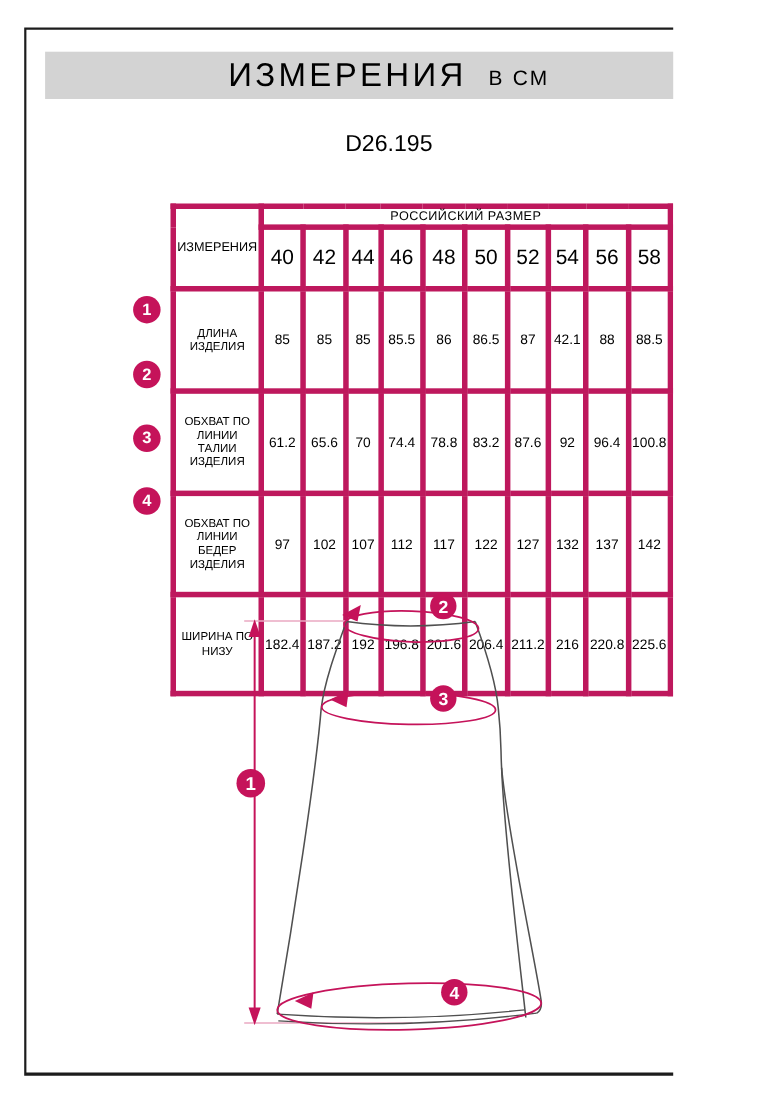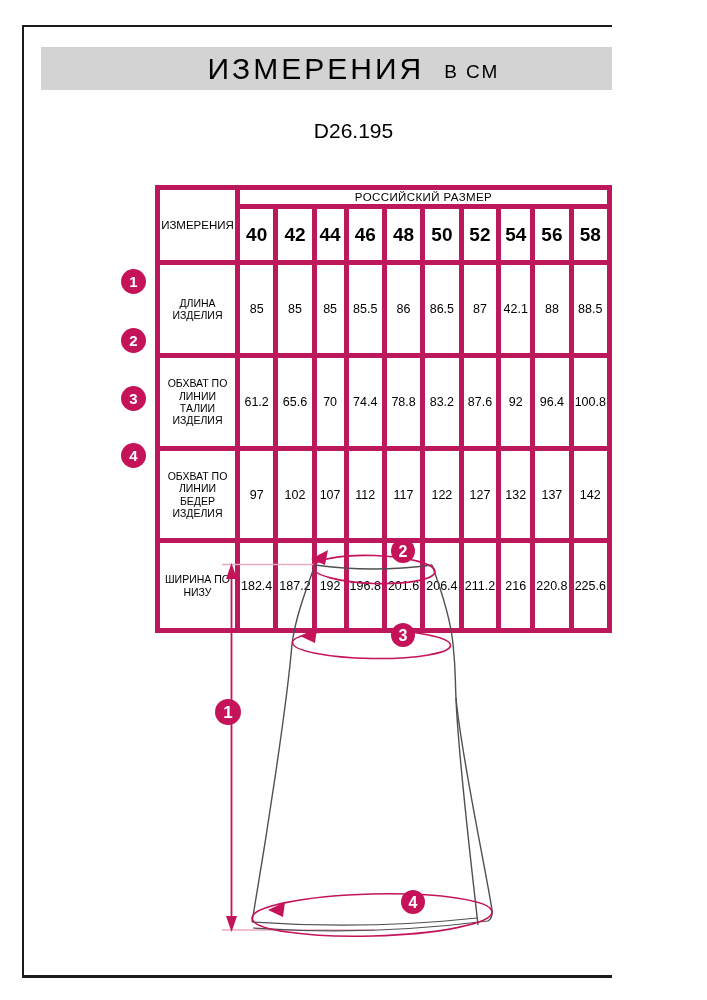--- a/index.html
+++ b/index.html
@@ -11,21 +11,21 @@
              display:flex;align-items:center;justify-content:center;}
   .title-bar .w1{font-size:30px;letter-spacing:3px;font-weight:400;}
   .title-bar .w2{font-size:30px;letter-spacing:3px;font-weight:700;margin-left:26px;}
   .title-bar .w3{font-size:19px;letter-spacing:2px;font-weight:400;margin-left:20px;padding-top:7px;}
   .model-code{position:absolute;left:0;top:99px;width:707px;text-align:center;font-size:21px;margin-top:20px;}
   .subtitle{position:absolute;left:83px;top:131px;width:540px;text-align:center;font-size:16px;line-height:1.22;}
   .size-table{position:absolute;left:155px;top:185px;border-collapse:collapse;table-layout:fixed;}
   .size-table td,.size-table th{border:5px solid #be185d;padding:0;text-align:center;vertical-align:middle;background:#fff;}
   .size-table .corner{width:79px;font-size:11.5px;font-weight:400;}
   .size-table .group{height:14px;font-size:11.5px;letter-spacing:.4px;font-weight:400;}
-  .size-table .size{height:51px;font-size:19px;font-weight:700;width:37px;}
+  .size-table .size{height:51px;font-size:19px;font-weight:400;width:37px;}
   .size-table .rowlabel{font-size:10.5px;line-height:1.18;padding:15px 4px;font-weight:400;}
   .size-table .val{font-size:12.5px;font-weight:400;}
   .size-table tr.r1 td{height:58px;}
   .size-table tr.r2 td{height:58px;}
   .size-table tr.r3 td{height:57px;margin-top:20px;}
   .size-table tr.r4 td{height:55px;}
   .badge{position:absolute;width:25px;height:25px;border-radius:50%;background:#c5135a;color:#fff;
          font-size:15px;font-weight:700;line-height:25px;text-align:center;}
   .note{position:absolute;left:155px;top:499px;width:462px;text-align:center;font-size:13px;font-weight:700;letter-spacing:.2px;}
   .diagram{position:absolute;left:195px;top:535px;width:345px;height:430px;}

